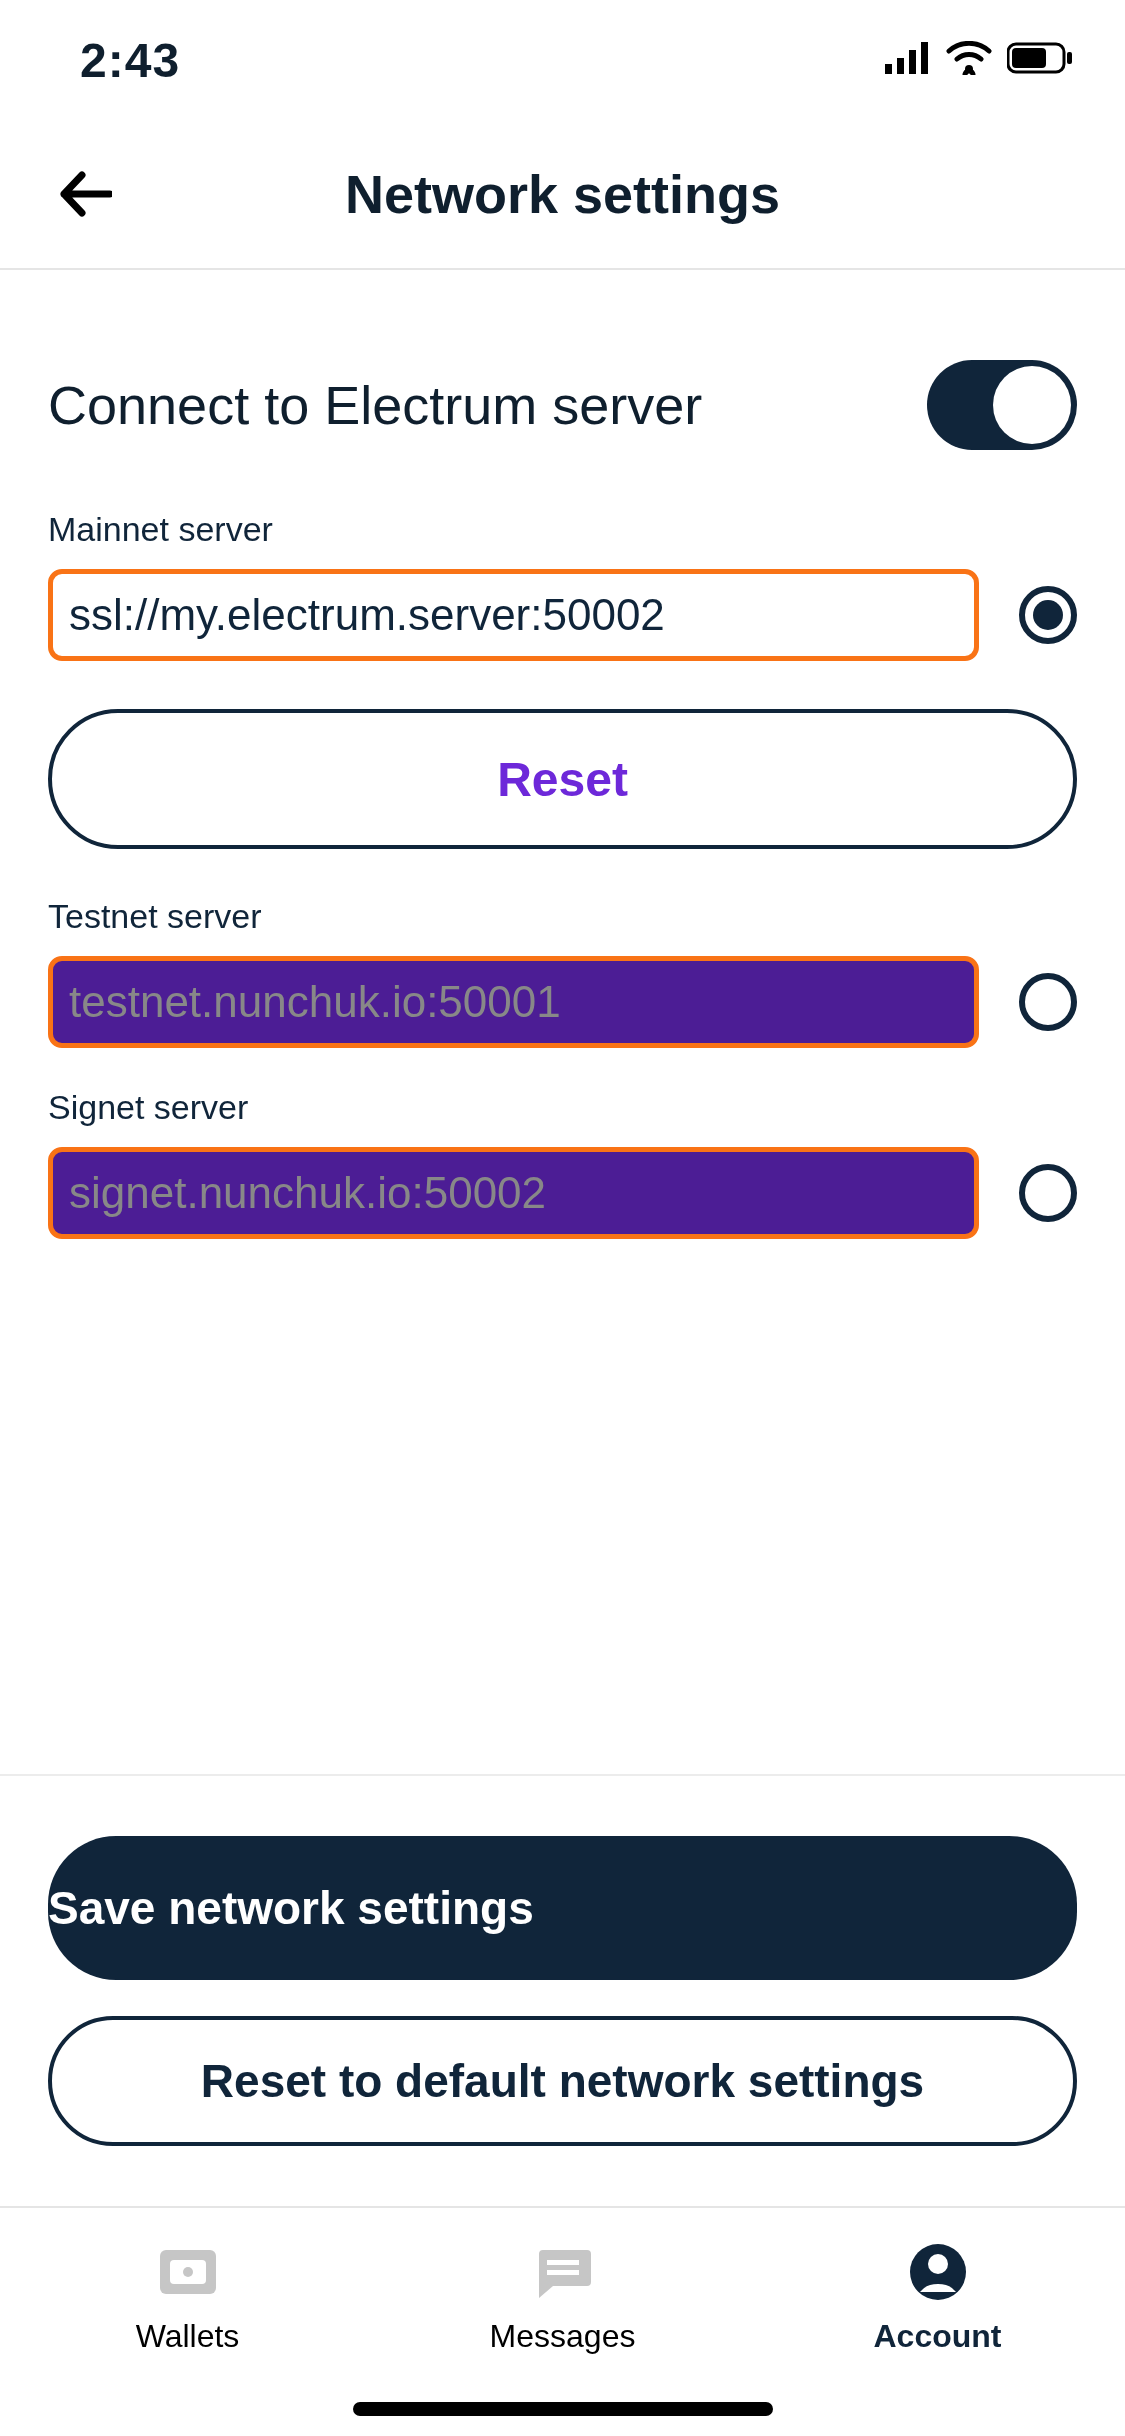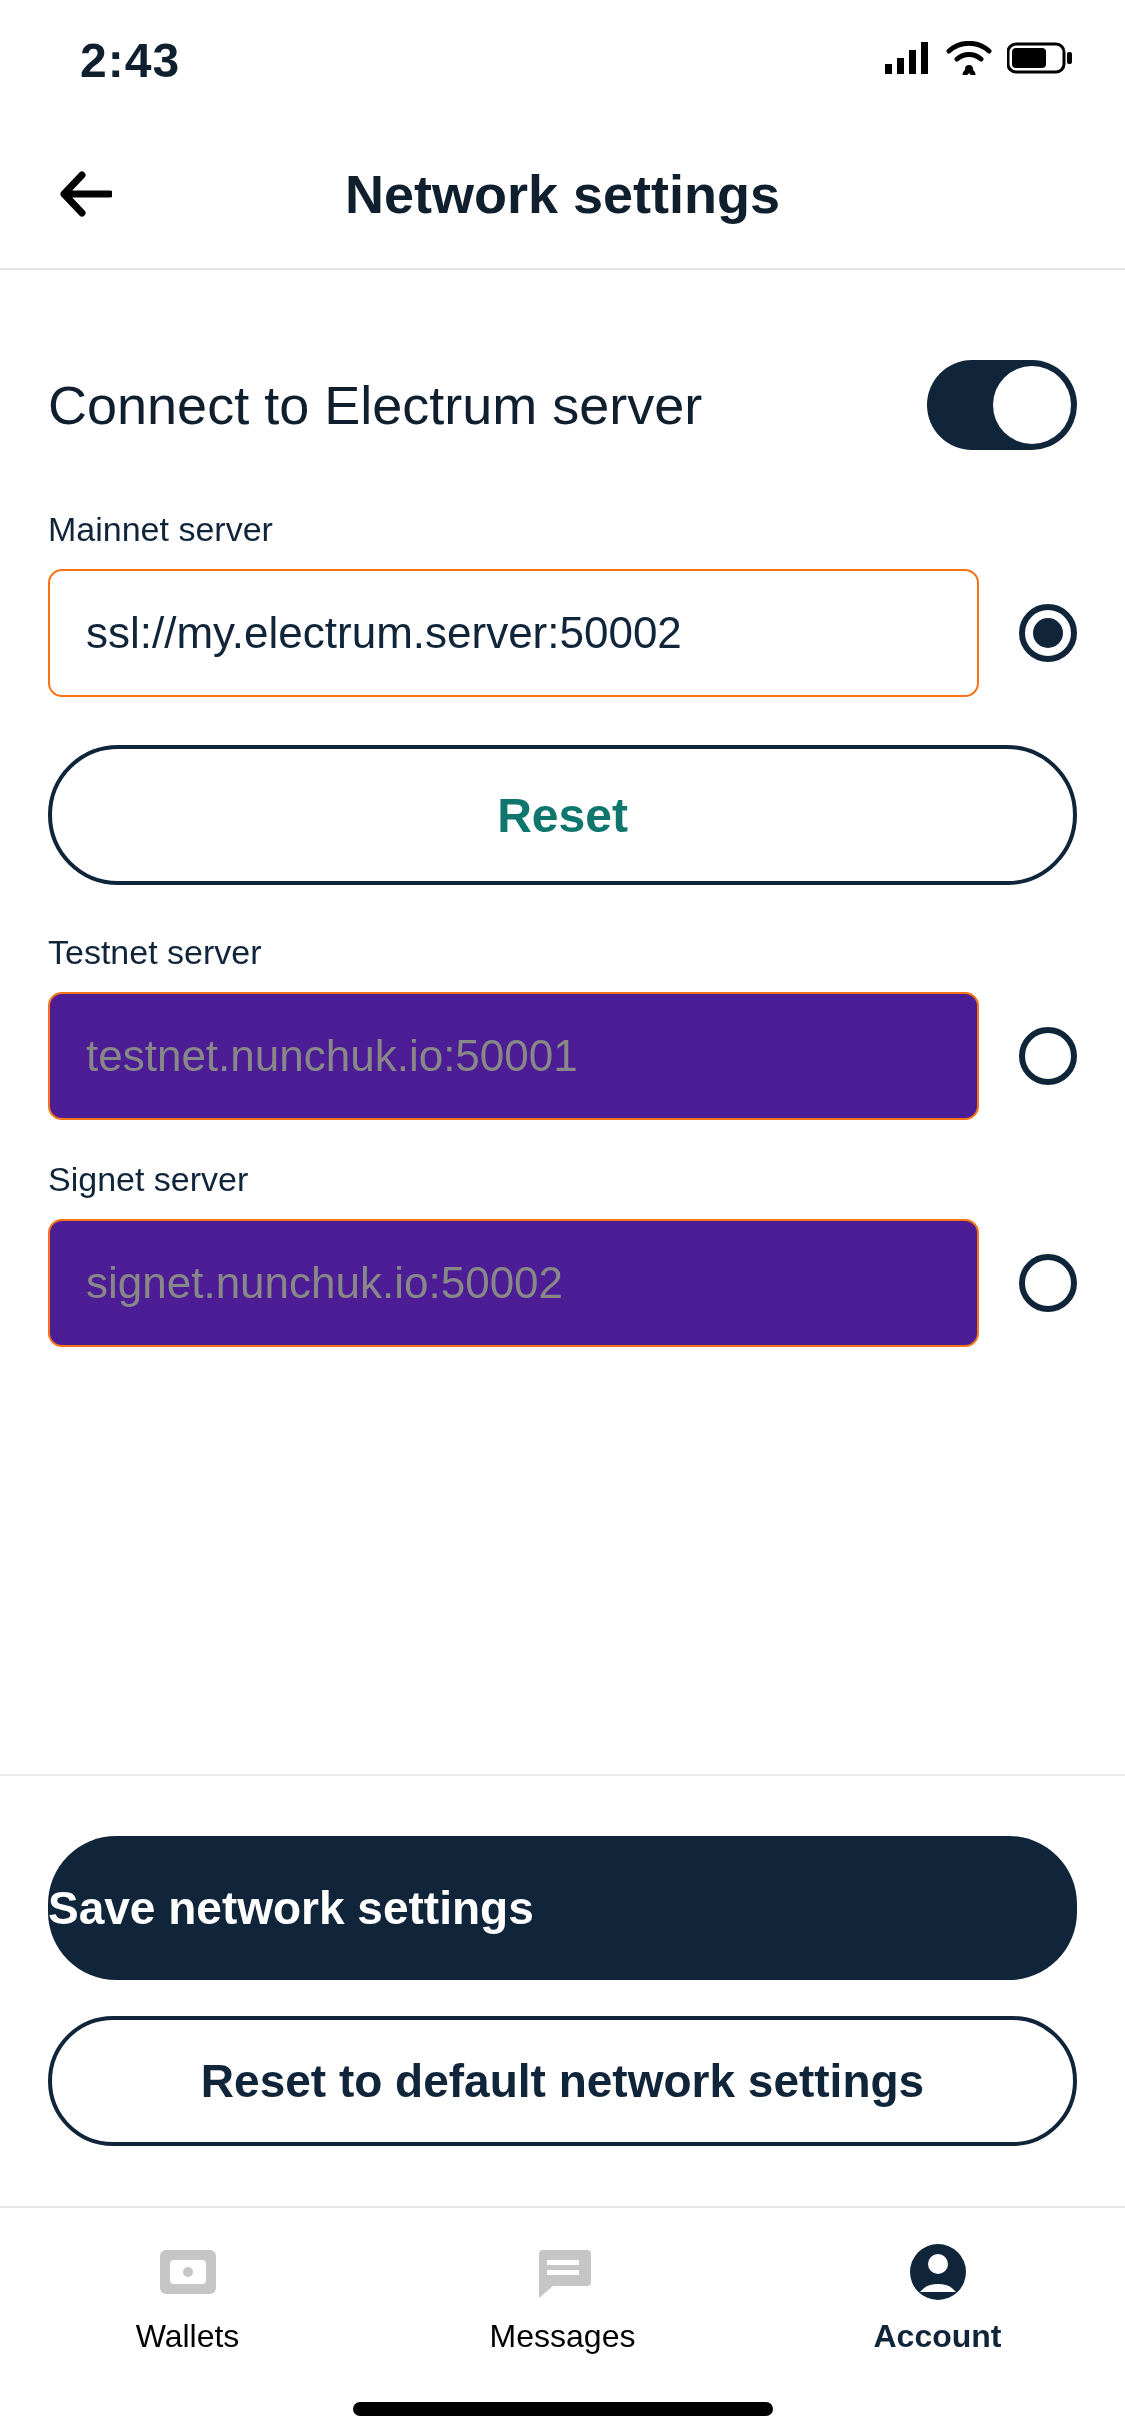--- a/index.html
+++ b/index.html
@@ -22,31 +22,31 @@
   .row-toggle { display: flex; align-items: center; justify-content: space-between; padding-top: 90px; padding-bottom: 60px; }
   .row-toggle .label { font-size: 54px; font-weight: 500; }
 
   .toggle { width: 150px; height: 90px; border-radius: 45px; background: #10253a; position: relative; }
   .toggle .knob { position: absolute; top: 6px; right: 6px; width: 78px; height: 78px; border-radius: 50%; background: #fff; }
 
   .field-block { margin-bottom: 40px; }
   .field-label { font-size: 34px; font-weight: 400; margin-bottom: 20px; color:#10253a;}
   .field-row { display: flex; align-items: center; gap: 40px; }
   .text-input {
-    flex: 1; height: 128px; border: 2px solid #f97316; border-radius: 14px;
-    padding: 0 36px; font-size: 44px; color: #10253a; background: #fff;
+    flex: 1; height: 92px; border: 5px solid #f97316; border-radius: 14px;
+    padding: 0 16px; font-size: 44px; color: #10253a; background: #fff;
     display: flex; align-items: center;
   }
   .text-input.disabled { background: #4c1d95; color: #888; }
   .radio { width: 58px; height: 58px; border: 6px solid #10253a; border-radius: 50%; position: relative; flex-shrink:0;}
   .radio.selected::after { content: ""; position: absolute; top: 50%; left: 50%; transform: translate(-50%,-50%); width: 30px; height: 30px; border-radius: 50%; background: #10253a; }
 
   .btn-outline {
     width: 100%; height: 140px; border: 4px solid #10253a; border-radius: 70px;
-    background: #fff; font-size: 48px; font-weight: 600; color: #0f766e;
+    background: #fff; font-size: 48px; font-weight: 600; color: #6d28d9;
     display: flex; align-items: center; justify-content: center; margin-top: 48px; margin-bottom: 48px;
   }
 
   
   .actions { padding: 0 48px 60px 48px; border-top: 2px solid #ececec; padding-top: 60px;}
   .btn-primary {
     width: 100%; height: 144px; border-radius: 68px; background: #10253a;
     color: #fff; font-size: 46px; font-weight: 600; display: flex; align-items: center; justify-content: flex-start;
     margin-bottom: 36px;
   }

